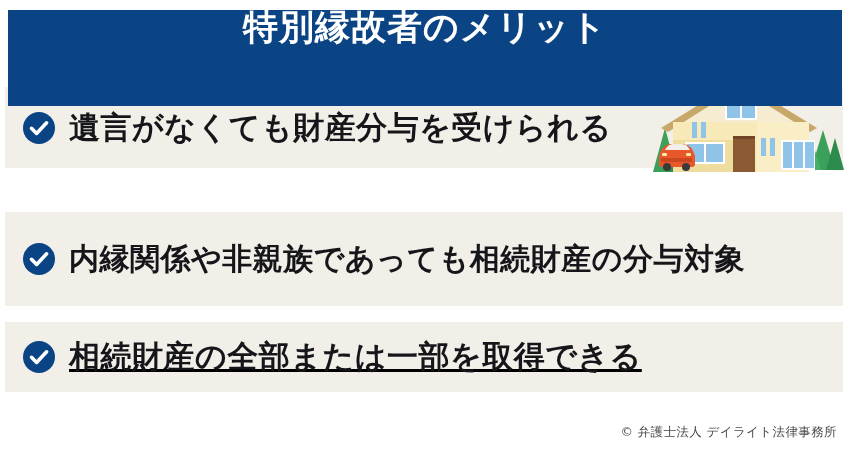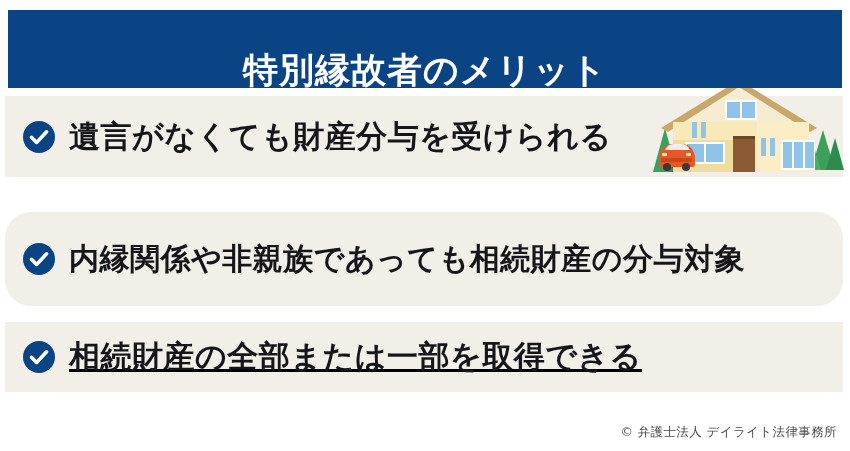--- a/index.html
+++ b/index.html
@@ -18,24 +18,24 @@
     background: #ffffff;
     overflow: hidden;
   }
 
   
   .header-banner {
     position: absolute;
     left: 8px;
     top: 10px;
     width: 834px;
-    height: 78px;
+    height: 96px;
     background: #0b4484;
     display: flex;
-    align-items: flex-end;
+    align-items: flex-start;
     justify-content: center;
     z-index: 3;
   }
   .header-title {
     color: #ffffff;
     font-size: 35px;
     font-weight: bold;
     letter-spacing: 1px;
     line-height: 1;
     white-space: nowrap;
@@ -46,22 +46,22 @@
   .card {
     position: absolute;
     left: 5px;
     width: 838px;
     background: #f2eee8;
     box-sizing: border-box;
     display: flex;
     align-items: center;
     z-index: 1;
   }
-  .card-1 { top: 96px;  height: 81px; }
-  .card-2 { top: 212px;  height: 94px; border-radius: 26px; }
+  .card-1 { top: 87px;  height: 81px; }
+  .card-2 { top: 212px;  height: 94px; }
   .card-3 { top: 322px;  height: 70px; text-decoration: underline; }
 
   .check-icon {
     flex: 0 0 auto;
     width: 36px;
     height: 36px;
     margin-left: 16px;
     margin-right: 12px;
   }
   .check-icon svg { display: block; width: 36px; height: 36px; }

